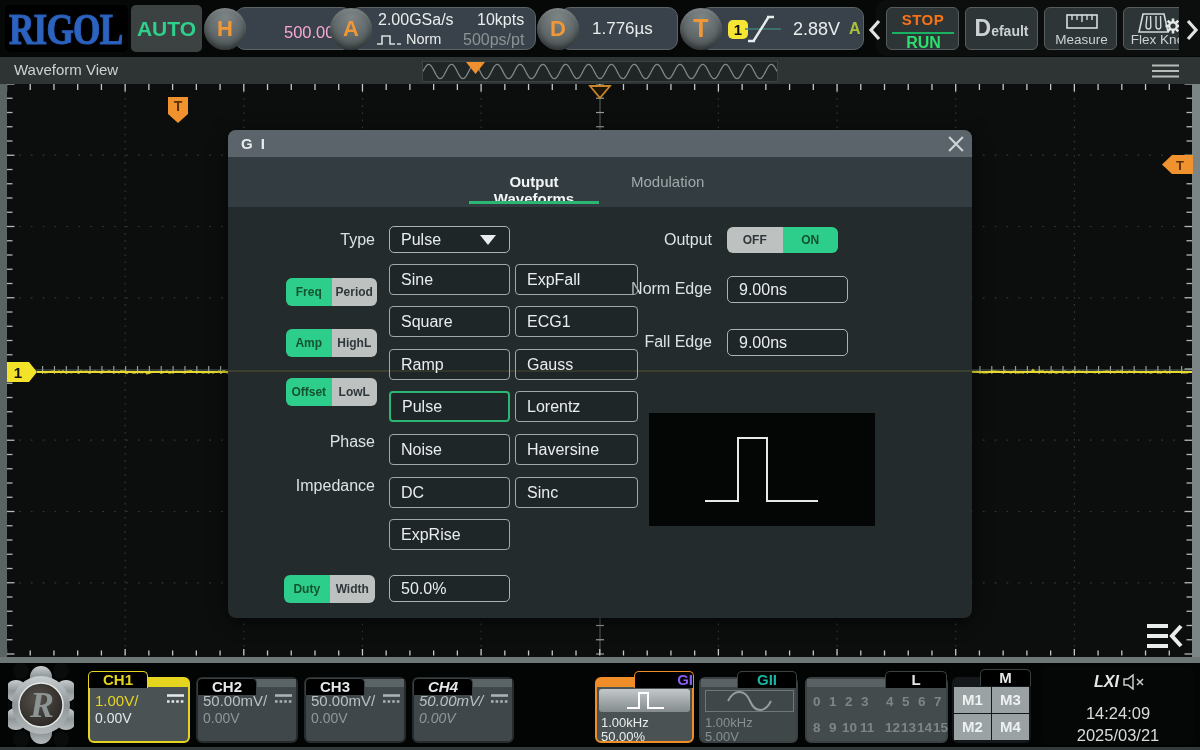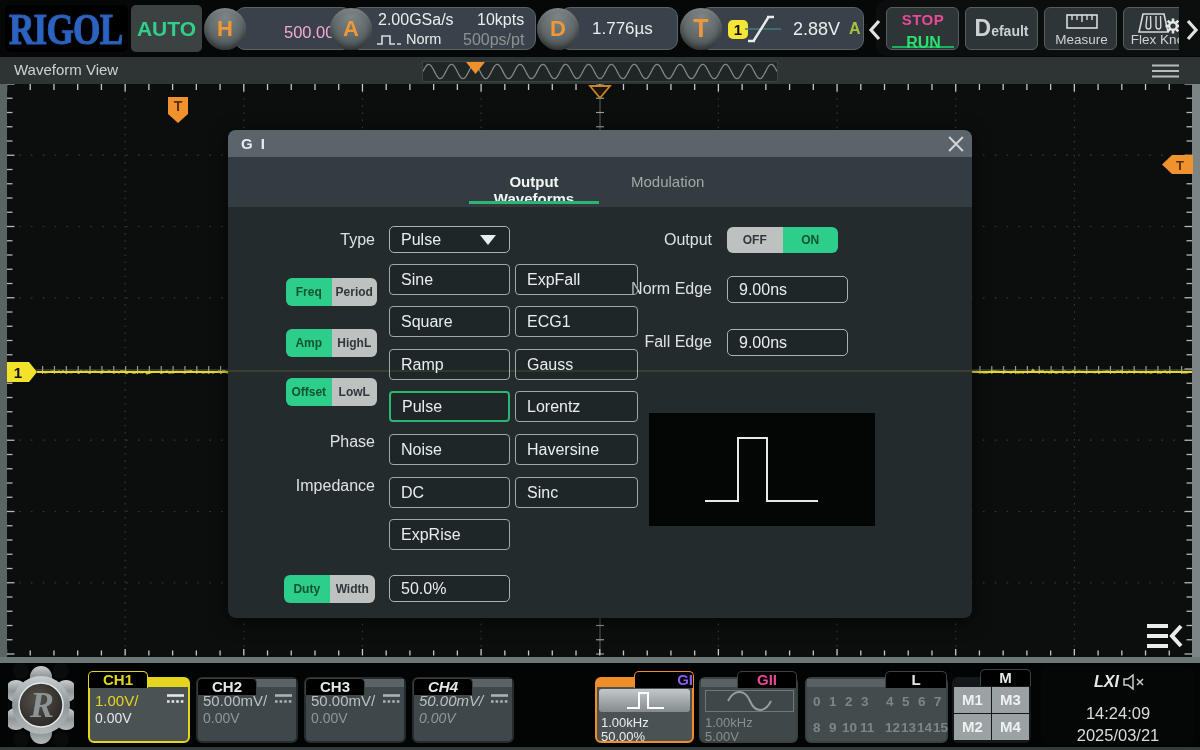--- a/index.html
+++ b/index.html
@@ -102,21 +102,21 @@
     </svg>
     <div class="abs" style="left:793px; top:0; line-height:58px; font-size:18px; color:#e9edec; z-index:3;">2.88V</div>
     <div class="abs" style="left:849px; top:0; line-height:58px; font-size:16px; font-weight:bold; color:#a8c23c; z-index:3;">A</div>
 
     <svg class="abs" style="left:866px; top:19px; z-index:3;" width="18" height="22" viewBox="0 0 18 22">
       <path d="M13 2 L5 11 L13 20" stroke="#dfe3e3" stroke-width="3.2" fill="none"></path>
     </svg>
 
     <div class="abs" style="left:876px; top:0; width:324px; height:56px; background:#0c0e0e; border-radius:10px;"></div>
     <div class="tbtn" style="left:886px; width:73px;">
-      <div style="position:absolute; left:5px; top:3px; width:62px; font-size:15px; font-weight:bold; color:#ec4899; letter-spacing:0.5px; border-bottom:2px solid #17b362; padding-bottom:18px;">STOP</div>
+      <div style="position:absolute; left:5px; top:3px; width:62px; font-size:15px; font-weight:bold; color:#f97316; letter-spacing:0.5px; border-bottom:2px solid #17b362; padding-bottom:4px;">STOP</div>
       <div style="position:absolute; left:0; top:26px; width:73px; font-size:16px; font-weight:bold; color:#2be06e;">RUN</div>
     </div>
     <div class="tbtn" style="left:965px; width:73px; line-height:41px;"><span style="font-size:23px; font-weight:bold;">D</span><span style="font-size:14px; font-weight:bold;">efault</span></div>
     <div class="tbtn" style="left:1044px; width:73px;">
       <svg style="position:absolute; left:21px; top:6px;" width="32" height="15" viewBox="0 0 32 15">
         <rect x="1" y="1" width="30" height="13" fill="none" stroke="#d8dcdc" stroke-width="1.6"></rect>
         <path d="M6 1 V6 M11 1 V6 M16 1 V8 M21 1 V6 M26 1 V6" stroke="#d8dcdc" stroke-width="1.4"></path>
       </svg>
       <div style="position:absolute; left:0; top:24px; width:73px; font-size:13.5px;">Measure</div>
     </div>
@@ -702,21 +702,21 @@
         <svg width="91" height="23" viewBox="0 0 91 23">
             <path d="M28 19 H40 V4 H49 V19 H65" stroke="#fff" stroke-width="2" fill="none"></path>
           </svg>
       </div>
       <div style="position:absolute; left:4px; top:36px; font-size:13px; color:#e9edec;">1.00kHz</div>
       <div style="position:absolute; left:4px; top:50px; font-size:13px; color:#e9edec;">50.00%</div>
     </div>
 
     <div class="card" style="left:699px; width:99px; background:#3f4749; border:2px solid #3a4143;">
       <div style="position:absolute; left:0; top:0; width:40px; height:8px; background:#596164;"></div>
-      <div class="ctab" style="right:-1px; top:-8px; width:60px; color:#ec4899;">GII</div>
+      <div class="ctab" style="right:-1px; top:-8px; width:60px; color:#14b8a6;">GII</div>
       <div style="position:absolute; left:4px; top:11px; width:89px; height:22px; border:1px solid #6e7779;">
         <svg width="87" height="20" viewBox="0 0 87 20">
             <path d="M22 10 C28 -2 39 -2 44 10 C49 22 59 22 65 10" stroke="#959d9e" stroke-width="2" fill="none"></path>
           </svg>
       </div>
       <div style="position:absolute; left:4px; top:36px; font-size:13px; color:#878f91;">1.00kHz</div>
       <div style="position:absolute; left:4px; top:50px; font-size:13px; color:#878f91;">5.00V</div>
     </div>
 
     <div class="card" style="left:805px; width:143px; background:#434b4d; border:2px solid #3a4143;">

